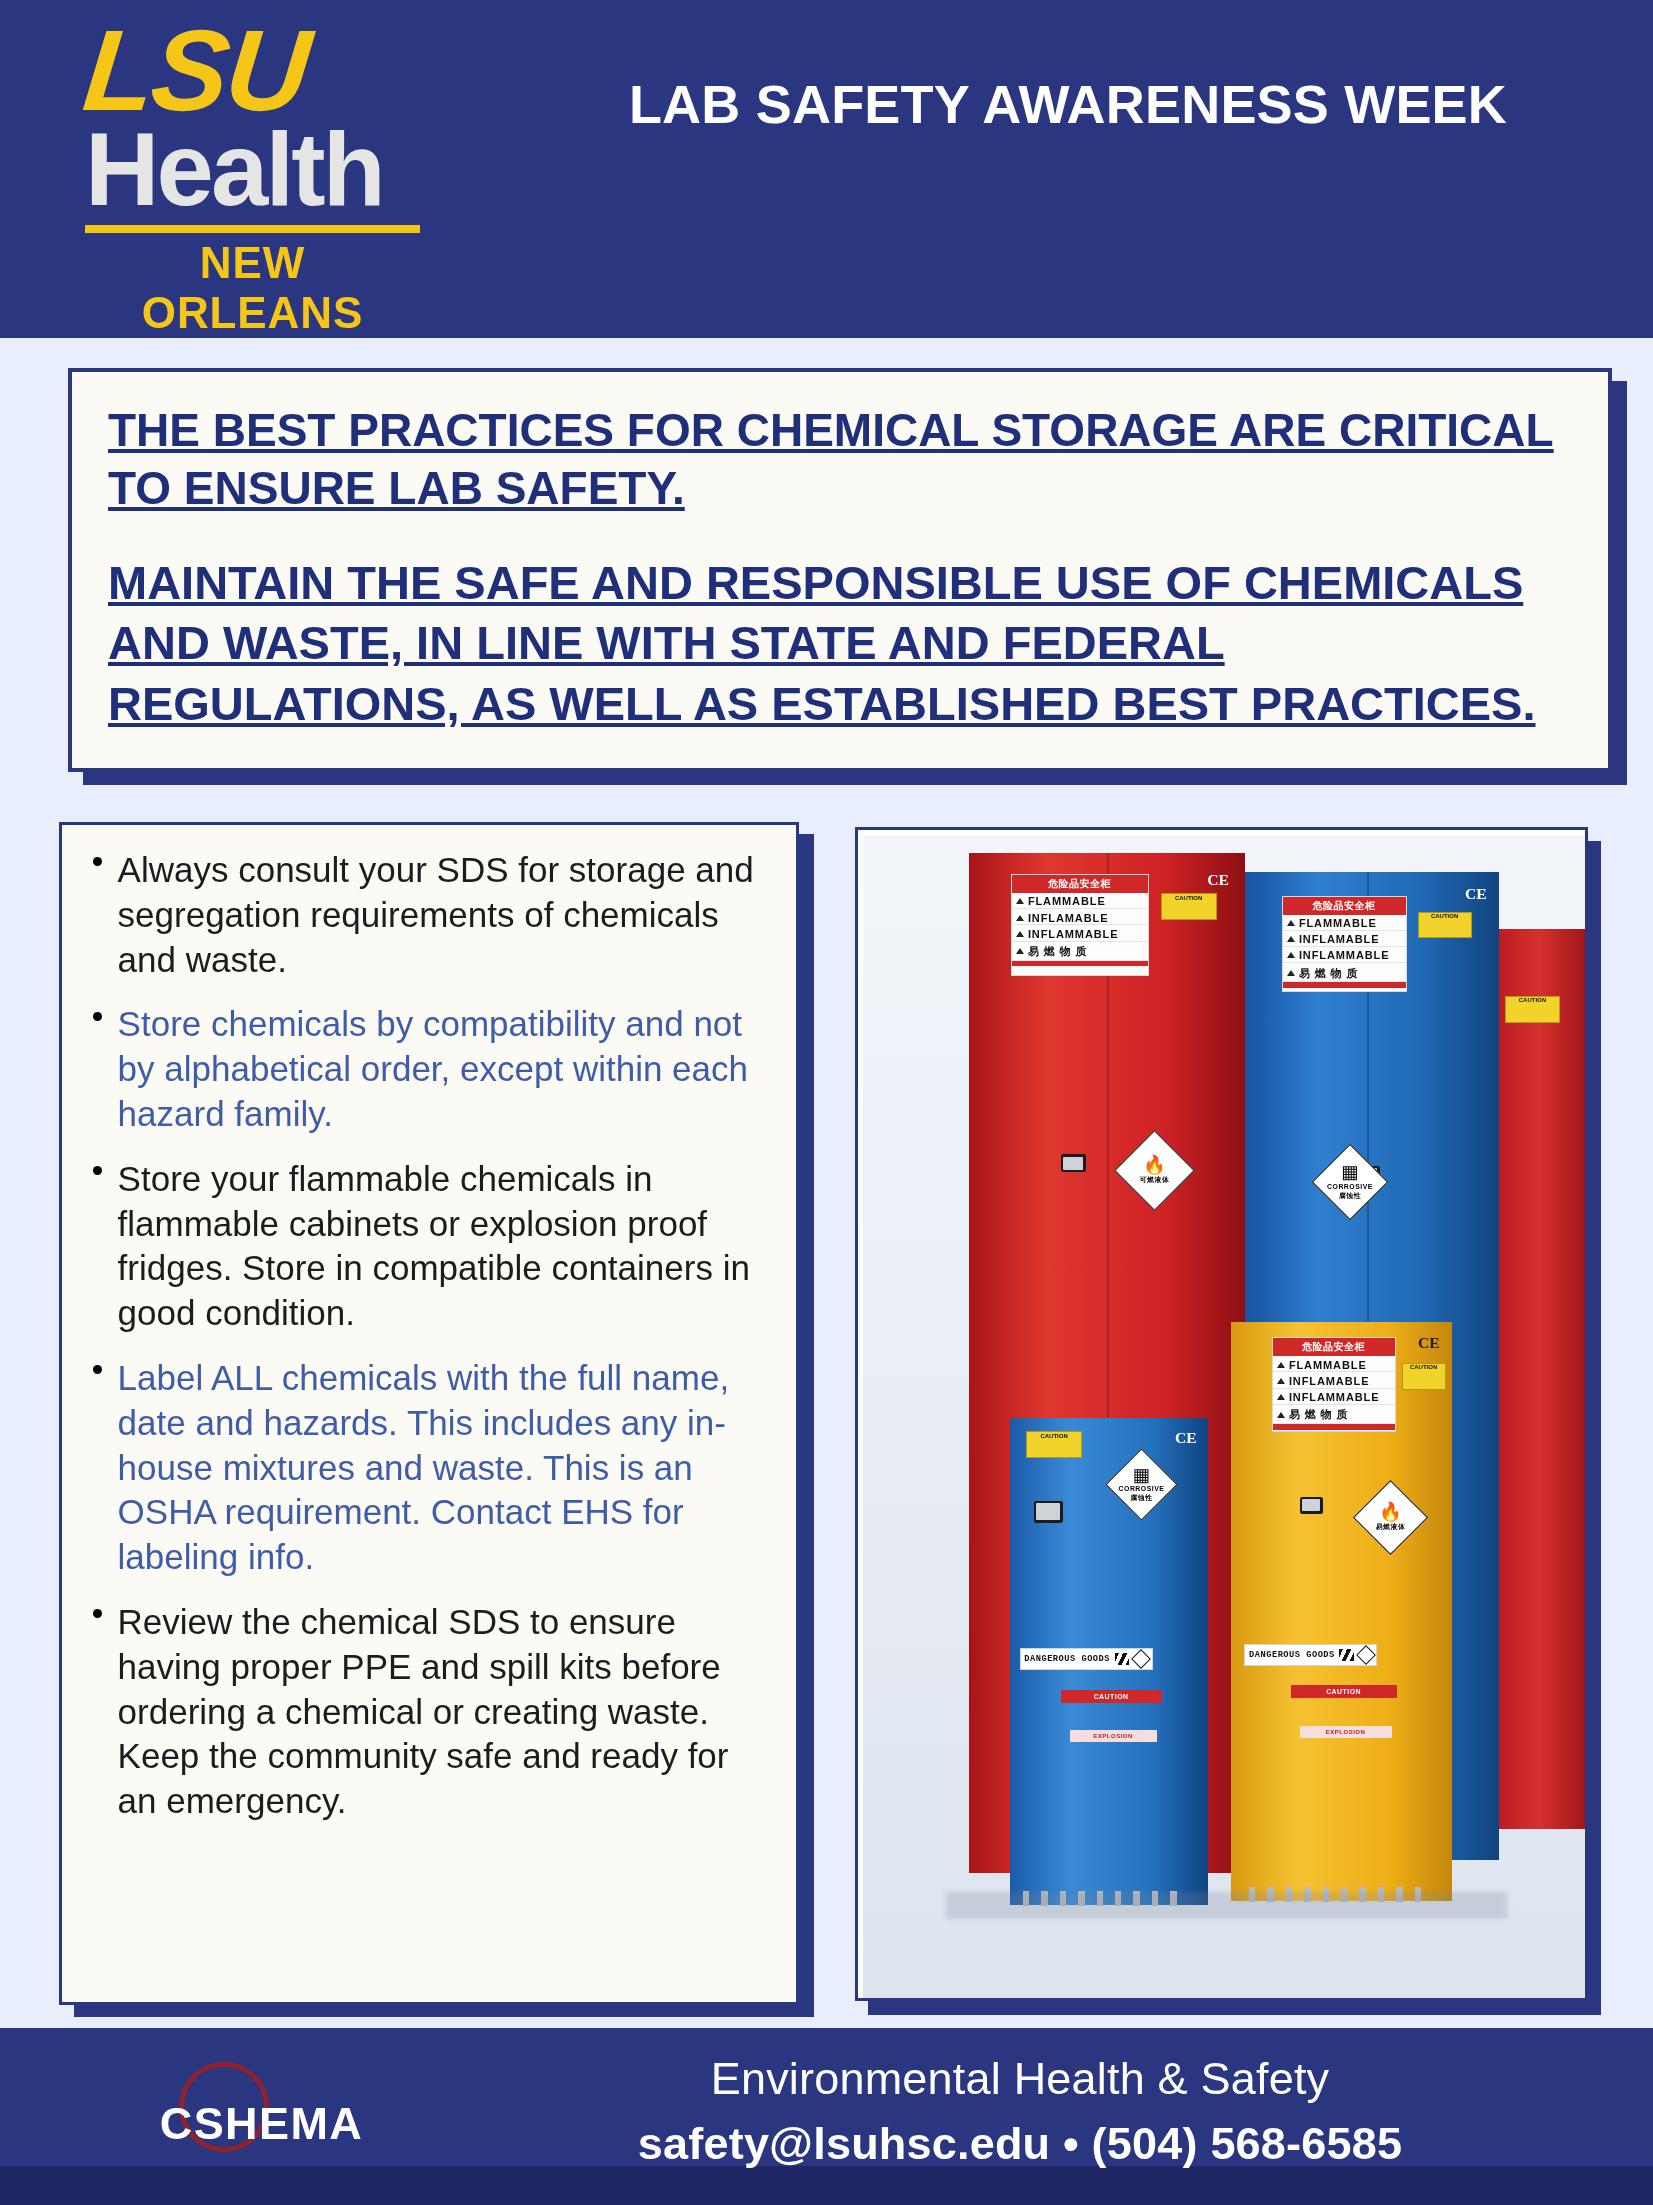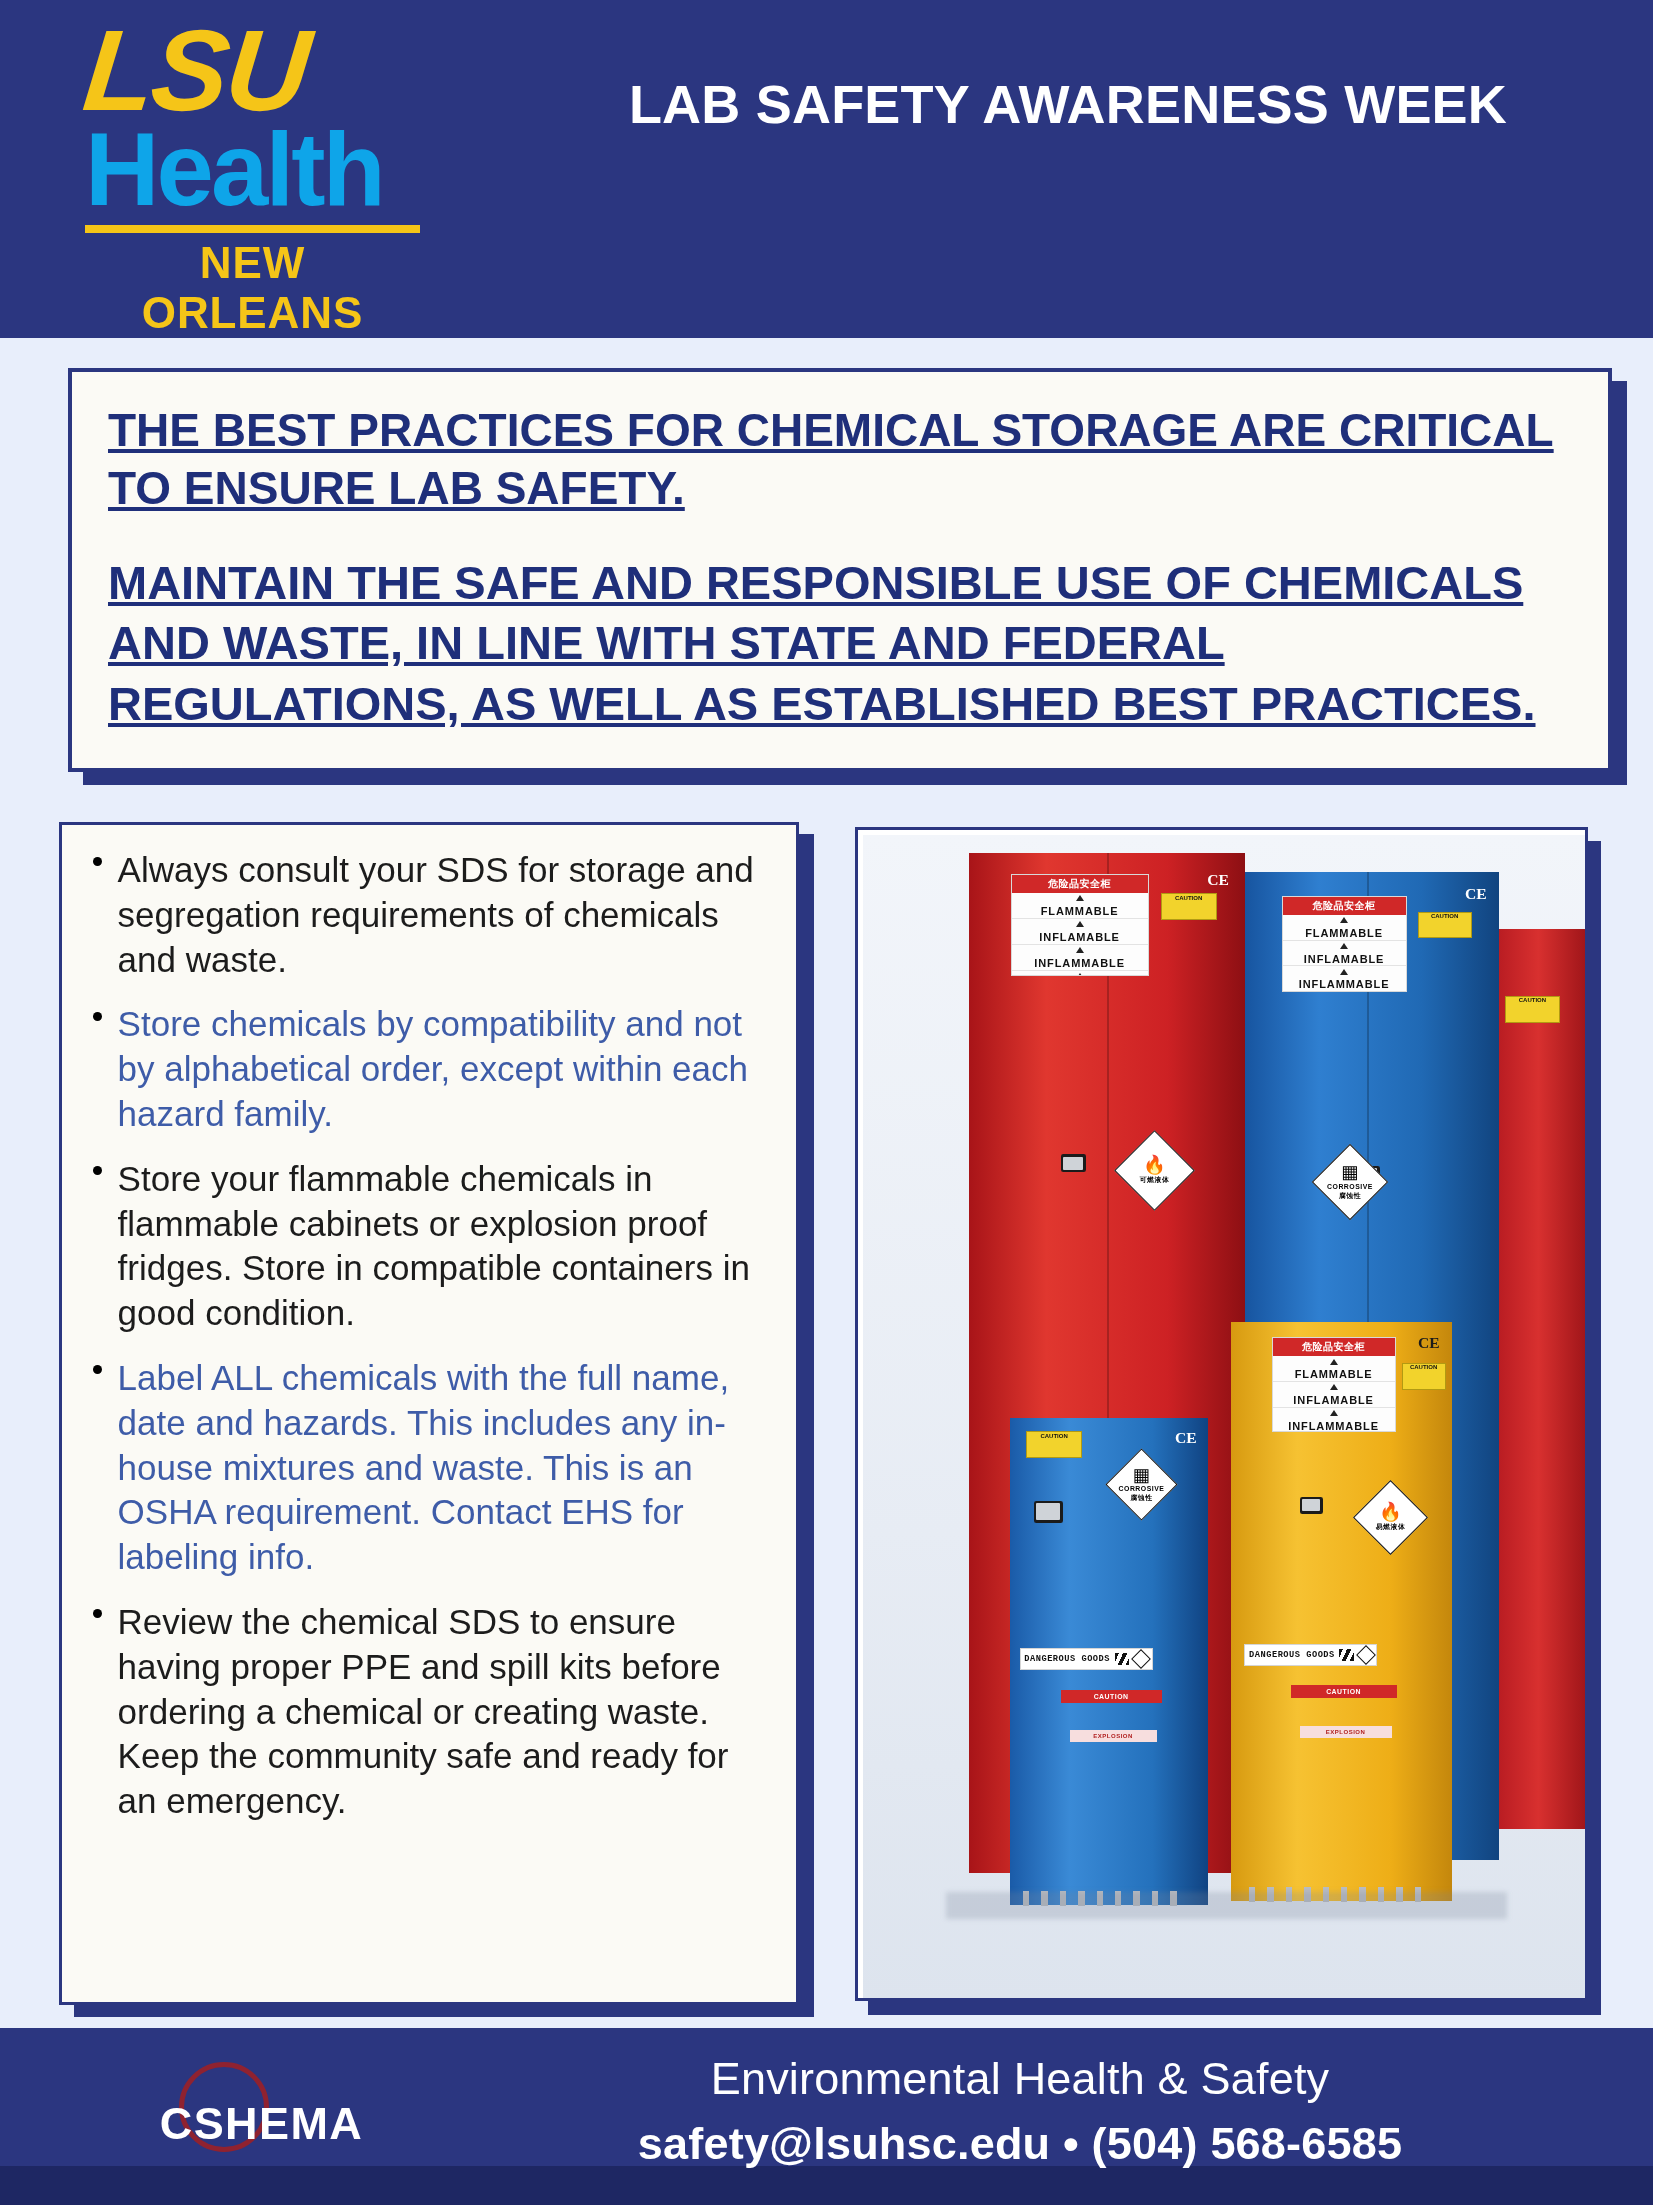--- a/index.html
+++ b/index.html
@@ -46,21 +46,21 @@
     color: #f5c518;
     font-style: italic;
     transform: skewX(-6deg);
     display: inline-block;
   }
   .logo-health {
     font-family: "Liberation Sans", sans-serif;
     font-weight: bold;
     font-size: 103px;
     line-height: 0.95;
-    color: #0ea5e9;
+    color: #e5e5e5;
     letter-spacing: -2.8px;
     margin-top: 3.7px;
   }
   .logo-rule {
     width: 335px;
     height: 7.4px;
     background: #f5c518;
     margin: 6.4px 0 5.5px 0;
   }
   .logo-city {
@@ -221,21 +221,20 @@
     text-align: center;
     padding: 2.3px 0 1.8px 0;
     letter-spacing: 0.5px;
   }
   .label-card .lc-row {
     display: flex;
     align-items: center;
     gap: 3.7px;
     padding: 2.3px 4.6px 0.9px 4.6px;
     border-bottom: 0.5px solid #e3e3e3;
-    flex-direction: column;
   }
   .label-card .lc-row .tri {
     width: 0; height: 0;
     border-left: 4.1px solid transparent;
     border-right: 4.1px solid transparent;
     border-bottom: 6.9px solid #222;
     flex: none;
   }
   .label-card .lc-row .txt {
     font-size: 11px;

